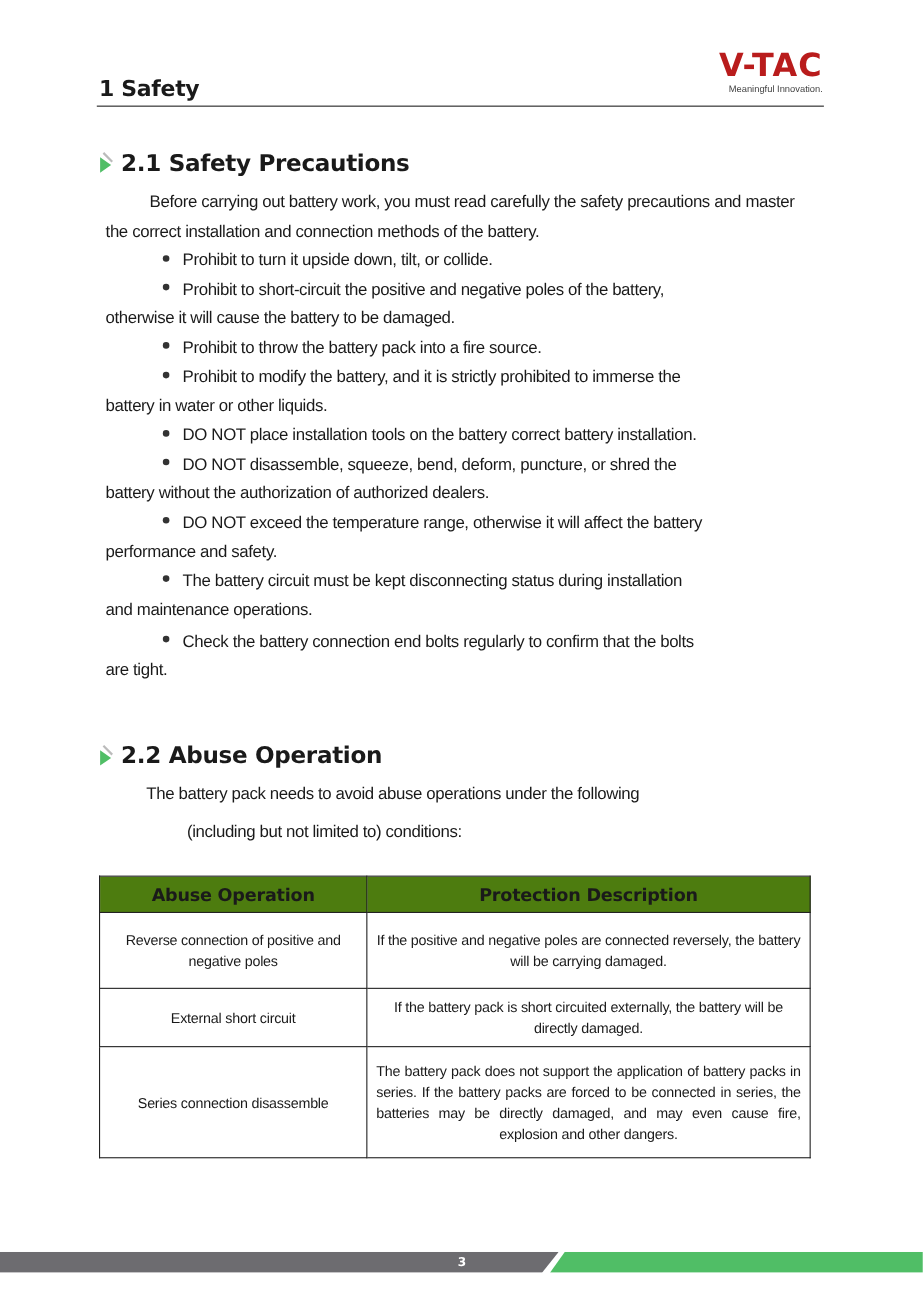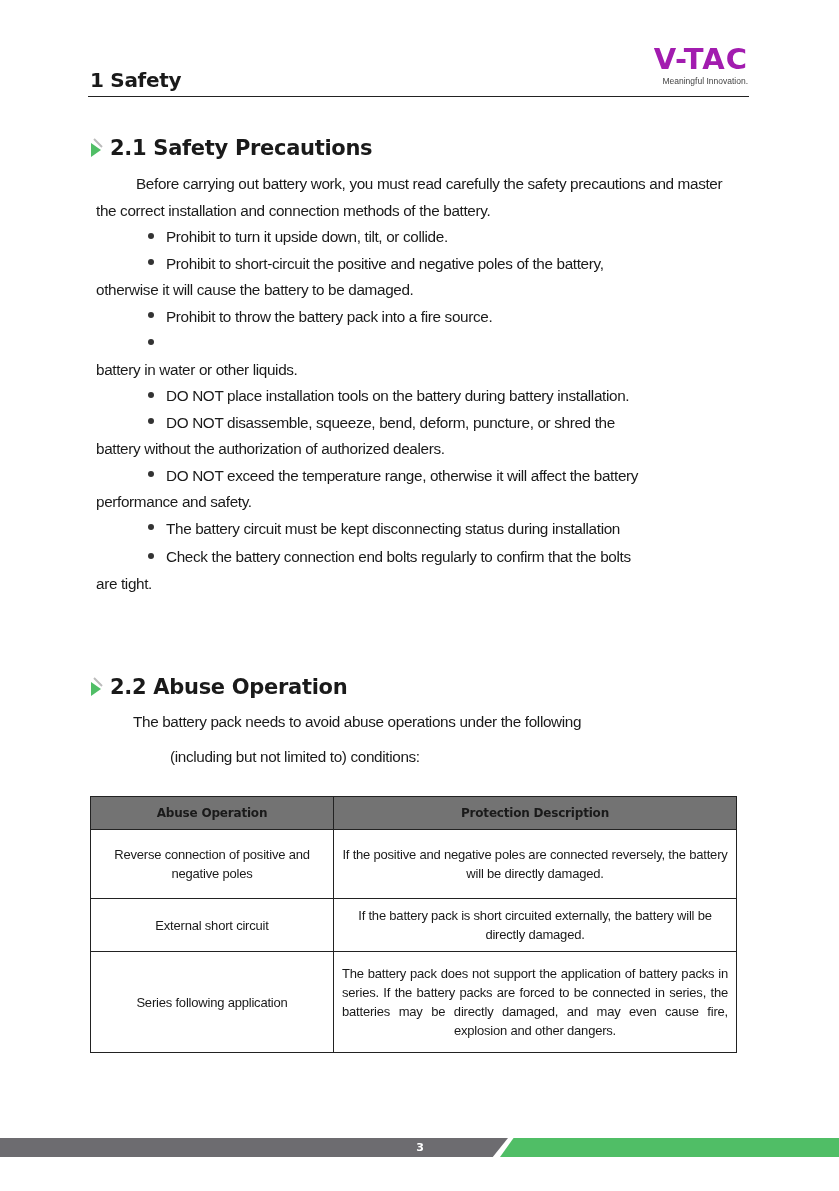--- a/index.html
+++ b/index.html
@@ -2,35 +2,35 @@
 <html><head>
 <meta charset="utf-8">
 <style>
   html, body { margin:0; padding:0; background:#ffffff; }
   body { width:839px; height:1191px; position:relative; overflow:hidden;
          font-family:"DejaVu Sans", "Liberation Sans", sans-serif; color:#1a1a1a; }
   .abs { position:absolute; }
   .chapter-title { left:90px; top:68px; font-size:20px; font-weight:bold; letter-spacing:-0.3px; }
   .chapter-rule { left:88px; top:96px; width:661px; height:1px; background:#222; }
   .logo { left:612px; top:44px; width:136px; }
-  .logo-mark { font-family:"DejaVu Sans", sans-serif; font-weight:bold; font-size:29px; color:#a21caf;
+  .logo-mark { font-family:"DejaVu Sans", sans-serif; font-weight:bold; font-size:29px; color:#b91c1c;
                letter-spacing:1px; line-height:30px; text-align:right; }
   .logo-tag { font-size:8.5px; color:#444; text-align:right; margin-top:2px; font-family:"Liberation Sans", sans-serif; }
   .sec { left:90px; font-size:21px; font-weight:bold; display:flex; align-items:center; letter-spacing:-0.3px; }
   .sec .icon { width:14px; height:20px; margin-right:6px; position:relative; }
   .p { left:96px; width:650px; font-size:15.3px; line-height:26.5px; letter-spacing:-0.35px; font-family:"Liberation Sans", sans-serif; }
   .indent { text-indent:40px; }
   .bl { display:block; }
   .bl-first { padding-left:52px; }
   .bullet { display:inline-block; width:6px; height:6px; border-radius:50%; background:#333; margin-right:12px; vertical-align:middle; position:relative; top:-2px; }
   .intro2 { left:133px; font-size:15.3px; letter-spacing:-0.35px; font-family:"Liberation Sans", sans-serif; }
   table.abuse { position:absolute; left:90px; top:796px; width:647px; border-collapse:collapse;
                 font-family:"Liberation Sans", sans-serif; font-size:13px; letter-spacing:-0.2px; }
   table.abuse th, table.abuse td { border:1px solid #222; text-align:center; vertical-align:middle; padding:0 8px; line-height:19px; }
-  table.abuse th { background:#737373; font-weight:bold; height:32px; font-family:"DejaVu Sans", sans-serif; font-size:12px; }
+  table.abuse th { background:#4d7c0f; font-weight:bold; height:32px; font-family:"DejaVu Sans", sans-serif; font-size:16px; }
   table.abuse td.c1 { width:226px; }
   table.abuse td.c2 { text-align:center; }
   table.abuse td.justify { text-align:justify; text-align-last:center; }
   .footer-gray { left:0; top:1138px; width:508px; height:19px; background:#6d6c70; clip-path:polygon(0 0,100% 0,97% 100%,0 100%); }
   .footer-green { left:500px; top:1138px; width:339px; height:19px; background:#50be66; clip-path:polygon(4% 0,100% 0,100% 100%,0 100%); }
   .page-num { left:412px; top:1139px; width:16px; text-align:center; color:#fff; font-size:11px; font-weight:bold; font-family:"DejaVu Sans", sans-serif; line-height:17px; }
 </style>
 </head>
 <body>
 
@@ -59,36 +59,37 @@
       <span class="bl bl-first"><span class="bullet"></span><span>Prohibit to turn it upside down, tilt, or collide.</span></span>
     </div>
   <div>
       <span class="bl bl-first"><span class="bullet"></span><span>Prohibit to short-circuit the positive and negative poles of the battery,</span></span>
       <span class="bl">otherwise it will cause the battery to be damaged.</span>
     </div>
   <div>
       <span class="bl bl-first"><span class="bullet"></span><span>Prohibit to throw the battery pack into a fire source.</span></span>
     </div>
   <div>
-      <span class="bl bl-first"><span class="bullet"></span></span>
+      <span class="bl bl-first"><span class="bullet"></span><span>Prohibit to modify the battery, and it is strictly prohibited to immerse the</span></span>
       <span class="bl">battery in water or other liquids.</span>
     </div>
   <div>
-      <span class="bl bl-first"><span class="bullet"></span><span>DO NOT place installation tools on the battery during battery installation.</span></span>
+      <span class="bl bl-first"><span class="bullet"></span><span>DO NOT place installation tools on the battery correct battery installation.</span></span>
     </div>
   <div>
       <span class="bl bl-first"><span class="bullet"></span><span>DO NOT disassemble, squeeze, bend, deform, puncture, or shred the</span></span>
       <span class="bl">battery without the authorization of authorized dealers.</span>
     </div>
   <div>
       <span class="bl bl-first"><span class="bullet"></span><span>DO NOT exceed the temperature range, otherwise it will affect the battery</span></span>
       <span class="bl">performance and safety.</span>
     </div>
   <div>
       <span class="bl bl-first"><span class="bullet"></span><span>The battery circuit must be kept disconnecting status during installation</span></span>
+      <span class="bl">and maintenance operations.</span>
     </div>
   <div style="margin-top:2px;">
       <span class="bl bl-first"><span class="bullet"></span><span>Check the battery connection end bolts regularly to confirm that the bolts</span></span>
       <span class="bl">are tight.</span>
     </div>
 </div>
 
 <div class="abs sec" style="top:675px;">
   <span class="icon">
     <svg width="14" height="20" viewBox="0 0 14 20">
@@ -105,28 +106,28 @@
 <table class="abuse">
   <thead>
     <tr>
       <th>Abuse Operation</th>
       <th>Protection Description</th>
     </tr>
   </thead>
   <tbody>
     <tr style="height:69px;">
       <td class="c1">Reverse connection of positive and negative poles</td>
-      <td class="c2">If the positive and negative poles are connected reversely, the battery will be directly damaged.</td>
+      <td class="c2">If the positive and negative poles are connected reversely, the battery will be carrying damaged.</td>
     </tr>
     <tr style="height:53px;">
       <td class="c1">External short circuit</td>
       <td class="c2">If the battery pack is short circuited externally, the battery will be directly damaged.</td>
     </tr>
     <tr style="height:101px;">
-      <td class="c1">Series following application</td>
+      <td class="c1">Series connection disassemble</td>
       <td class="c2 justify">The battery pack does not support the application of battery packs in series. If the battery packs are forced to be connected in series, the batteries may be directly damaged, and may even cause fire, explosion and other dangers.</td>
     </tr>
   </tbody>
 </table>
 
 <div class="abs footer-gray"></div>
 <div class="abs footer-green"></div>
 <div class="abs page-num">3</div>
 
 </body></html>

